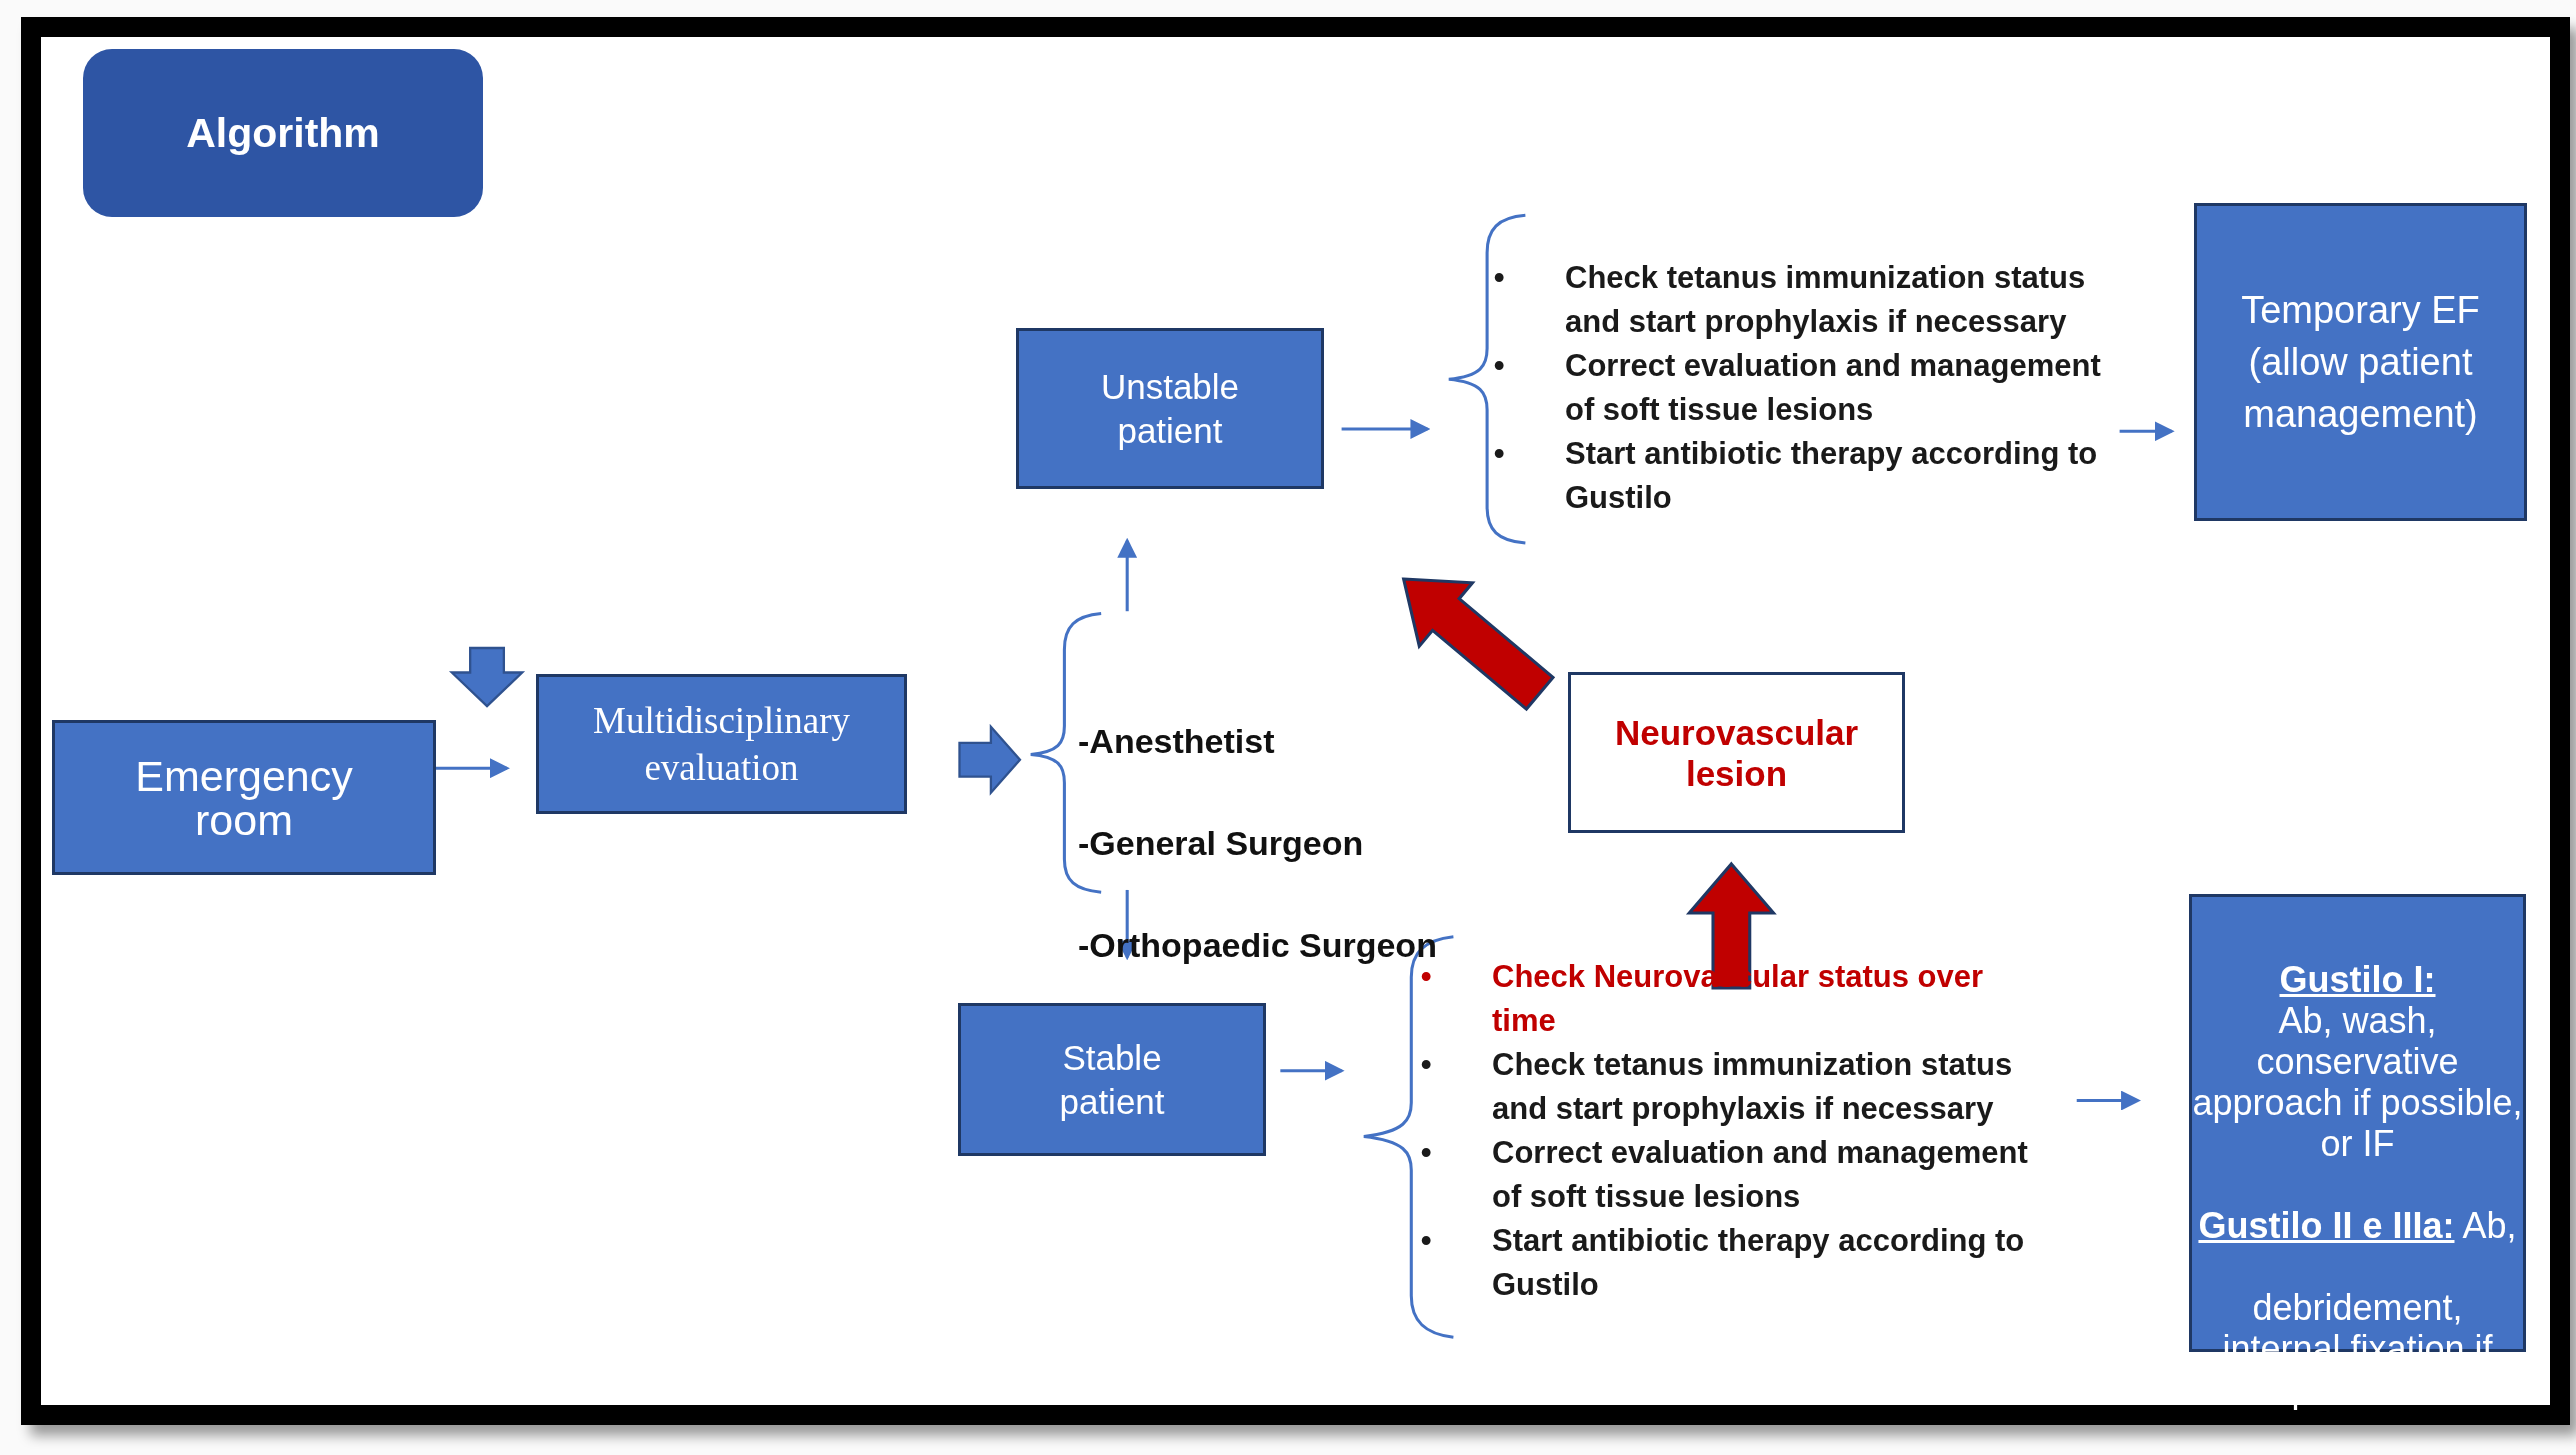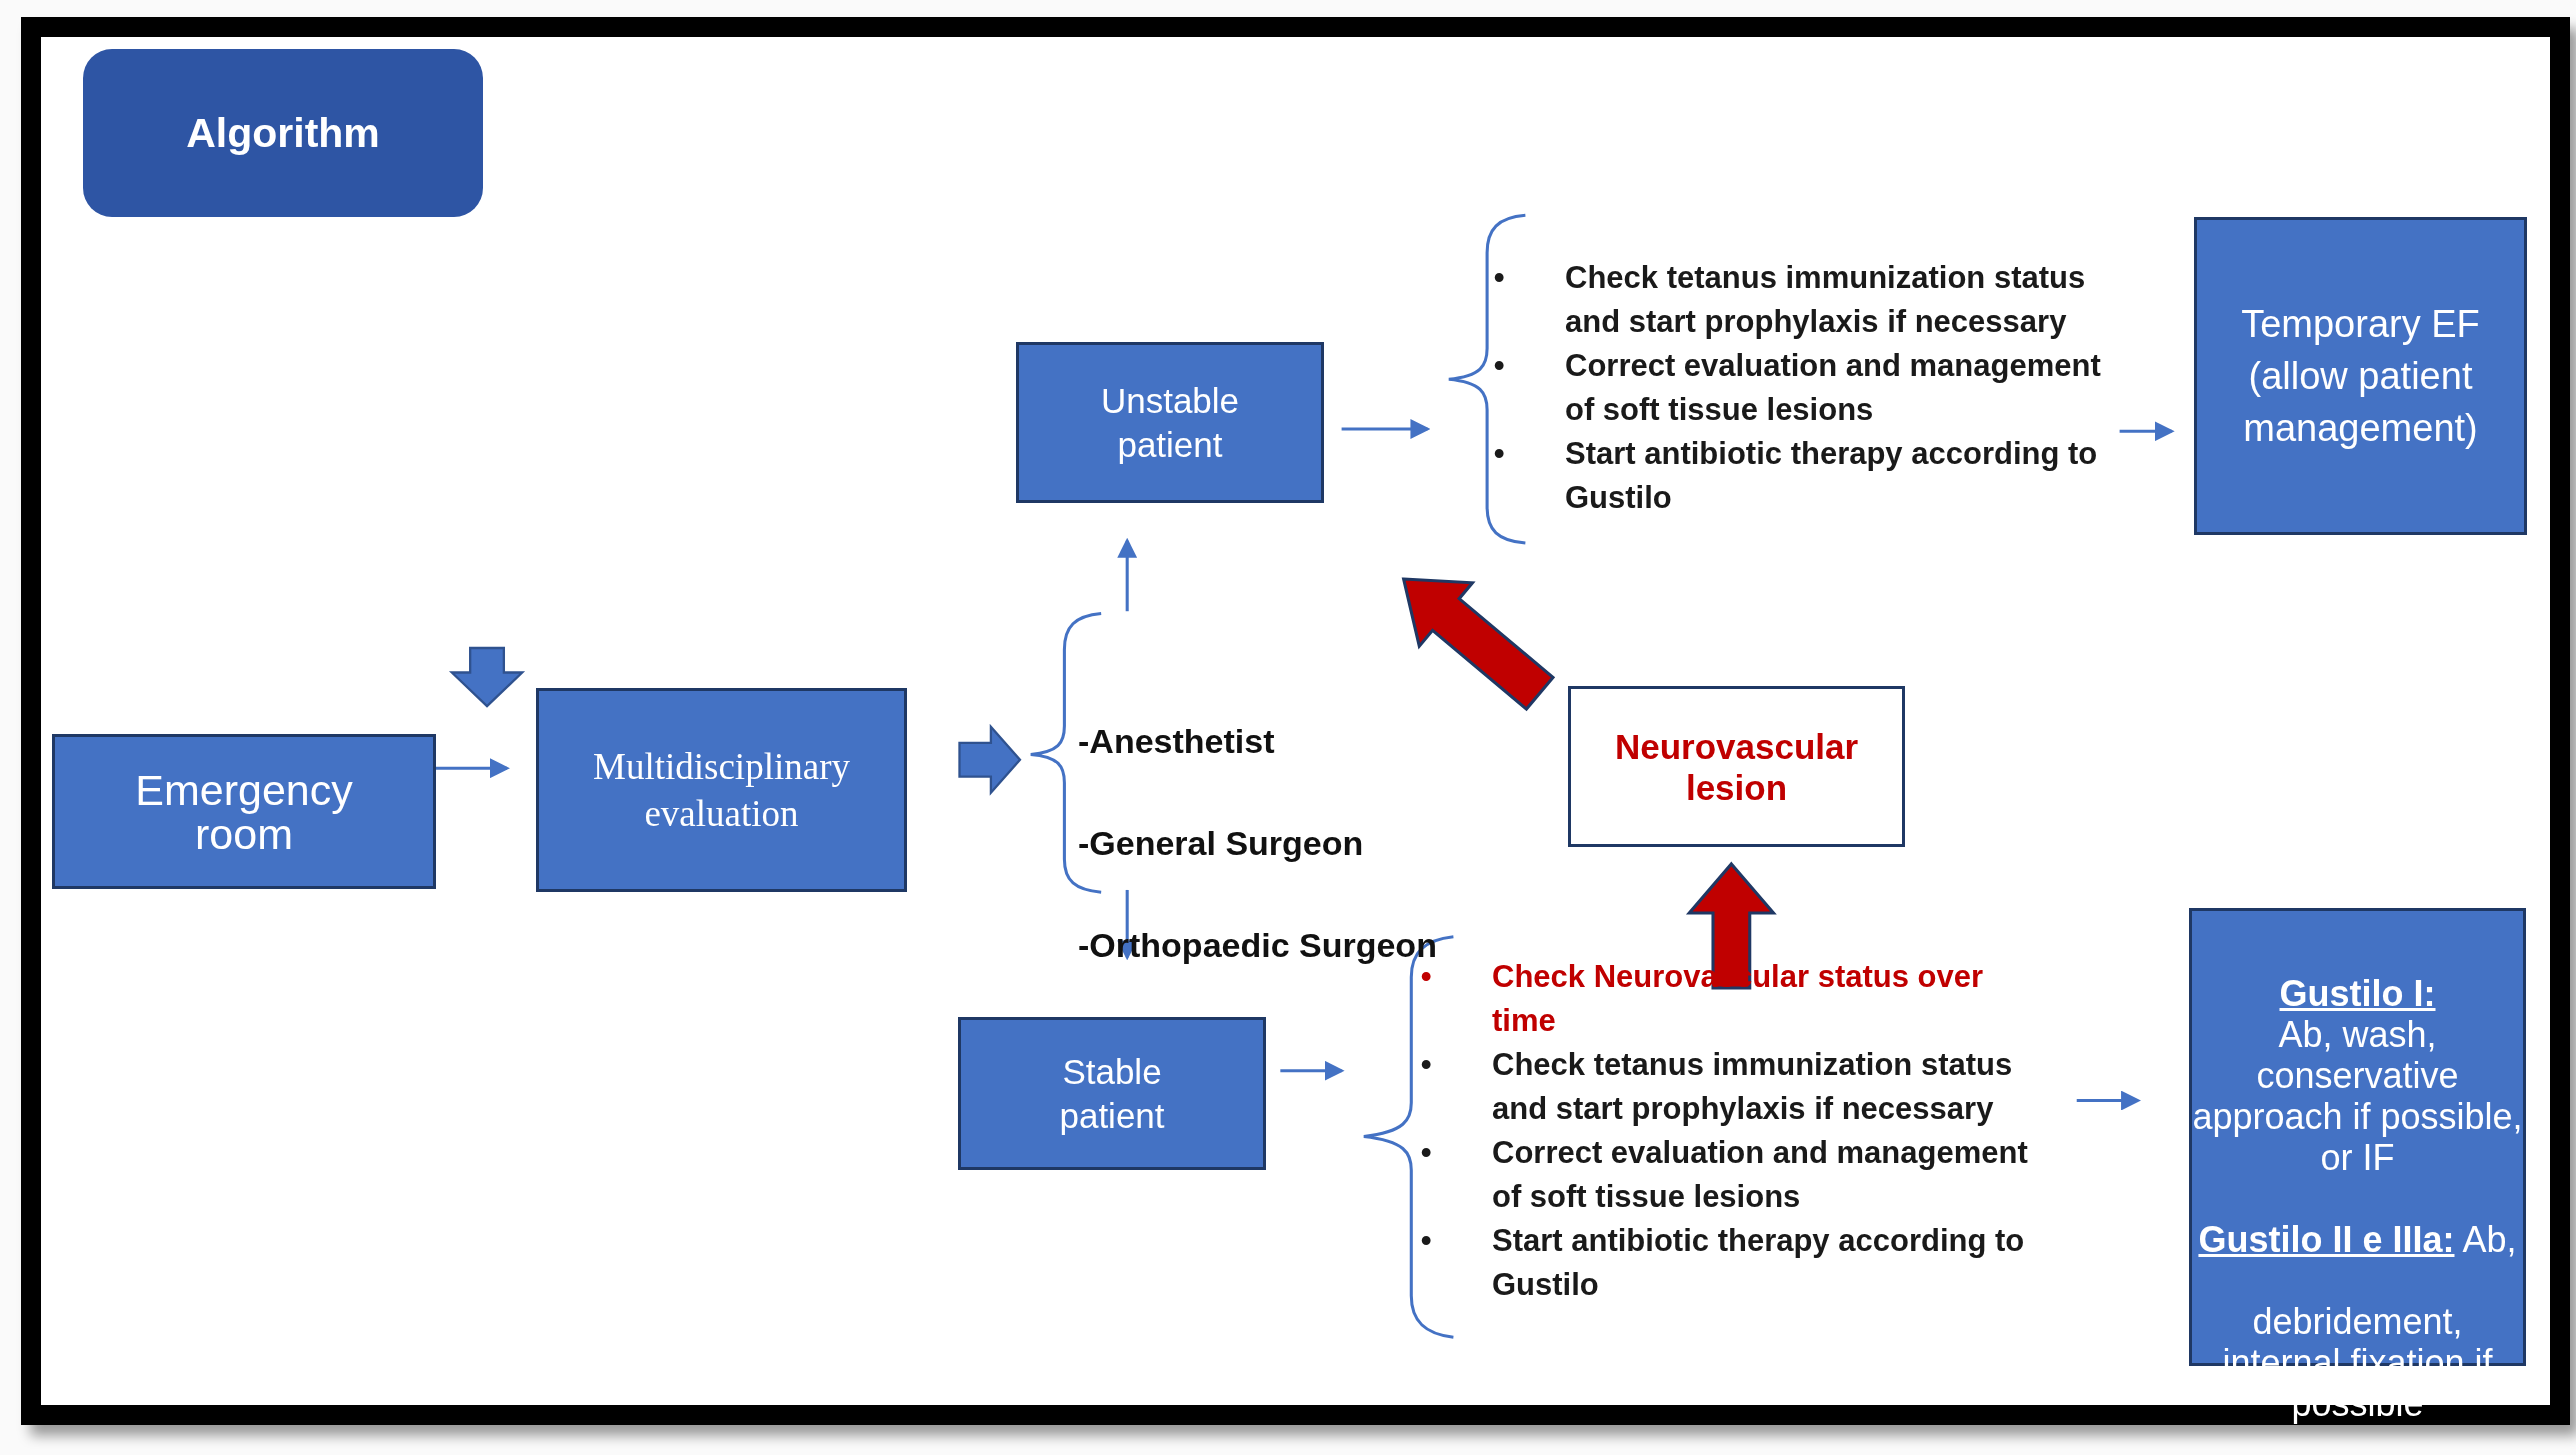--- a/index.html
+++ b/index.html
@@ -3,27 +3,27 @@
 <meta charset="utf-8">
 <style>
   html,body{margin:0;padding:0;background:#fafafa;width:2576px;height:1456px;overflow:hidden;
             font-family:"Liberation Sans",sans-serif;}
   #canvas{position:relative;width:2576px;height:1456px;}
   
   .slide{position:absolute;left:20.7px;top:17px;width:2509px;height:1368px;background:#ffffff;
          border:20.7px solid #000000;box-shadow:9.2px 10.7px 12.3px rgba(0,0,0,0.40);}
   
   .node{position:absolute;display:flex;align-items:center;justify-content:center;text-align:center;
-        background:#4472C4;border:3.1px solid #1F3864;color:#ffffff;white-space:pre-line;box-sizing:border-box;margin-top:14px;}
+        background:#4472C4;border:3.1px solid #1F3864;color:#ffffff;white-space:pre-line;box-sizing:border-box;}
   .title-box{position:absolute;left:83px;top:49px;width:400px;height:168px;background:#2E55A4;border:none;
         border-radius:29px;display:flex;align-items:center;justify-content:center;color:#fff;
         font-weight:bold;font-size:41px;}
   .atls{left:332px;top:446px;width:300px;height:164px;font-size:37px;}
   .er{left:52px;top:720px;width:384px;height:155px;font-size:43px;line-height:44px;}
-  .multi{left:536px;top:674px;width:371px;height:204px;font-size:37px;line-height:47px;
+  .multi{left:536px;top:674px;width:371px;height:140px;font-size:37px;line-height:47px;
          font-family:"Liberation Serif",serif;}
   .unstable{left:1016px;top:328px;width:308px;height:161px;font-size:35px;line-height:44px;}
   .stable{left:958px;top:1003px;width:308px;height:153px;font-size:35px;line-height:44px;}
   .tempef{left:2194px;top:203px;width:333px;height:318px;font-size:38px;line-height:52px;}
   .neuro{left:1568px;top:672px;width:337px;height:161px;background:#ffffff;color:#C00000;
          font-weight:bold;font-size:35px;line-height:41px;}
   .gustilo{left:2189px;top:894px;width:337px;height:458px;font-size:36px;line-height:41px;
            align-items:flex-start;padding-top:21.4px;}
   .bu{font-weight:bold;text-decoration:underline;}
   

